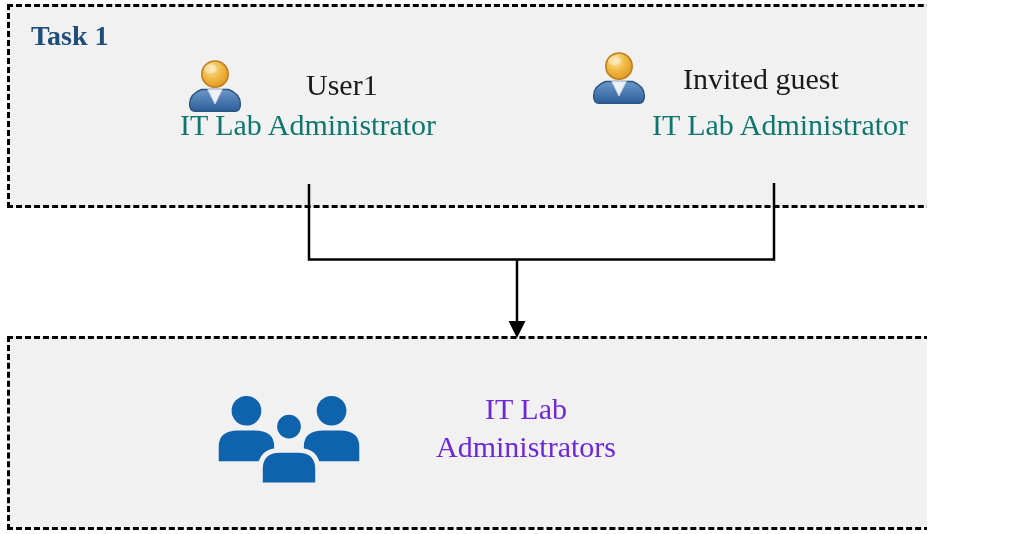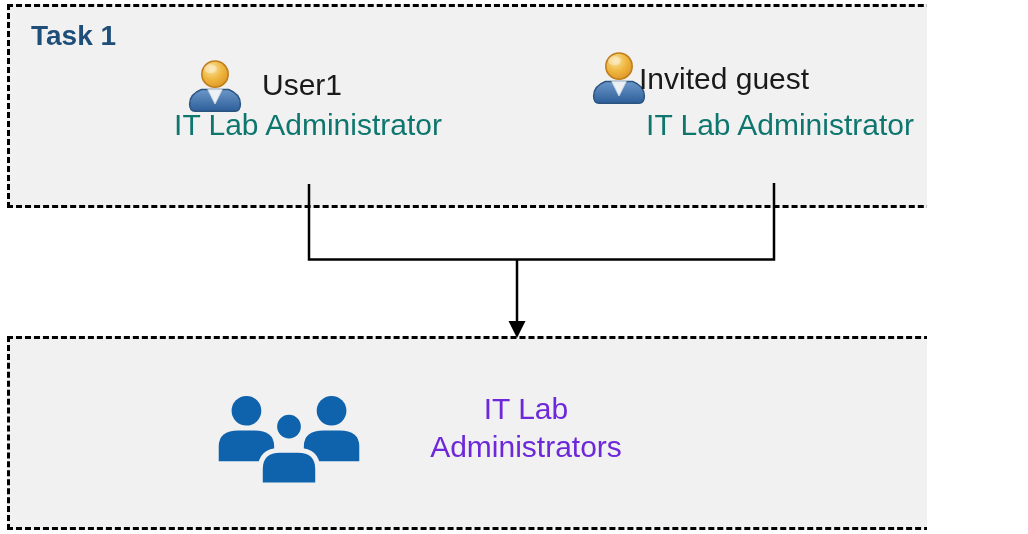--- a/index.html
+++ b/index.html
@@ -3,20 +3,21 @@
 <meta charset="utf-8">
 <style>
   html, body { margin: 0; padding: 0; background: #ffffff; }
   body { font-family: "Liberation Sans", sans-serif; color: #1a1a1a; }
   .canvas {
     position: relative;
     width: 927px;
     height: 534px;
     background: #ffffff;
     overflow: hidden;
+    font-family: Liberation Serif, serif;
   }
   .task-box {
     position: absolute;
     box-sizing: border-box;
     background: #f1f1f2;
     border: 3px dashed #000000;
   }
   .task1-box { left: 7px;  top: 4px;   width: 1016px; height: 204px; }
   .task2-box { left: 7px;  top: 336px; width: 1013px; height: 194px; }
   .task-label {
@@ -26,20 +27,21 @@
     color: #1F4E79;
     white-space: nowrap;
   }
   .task1-label { left: 31px; top: 20px; }
   .task2-label { left: 34px; top: 368px; }
   .entity-name {
     position: absolute;
     font-size: 30px;
     white-space: nowrap;
     color: #1a1a1a;
+    margin-left: 44px;
   }
   .entity-role {
     position: absolute;
     font-size: 30px;
     text-align: center;
     color: #0f766e;
     white-space: nowrap;
   }
   .user1-icon  { position: absolute; left: 186px; top: 55px; width: 58px; height: 60px; }
   .user1-name  { left: 262px; top: 68px; }

